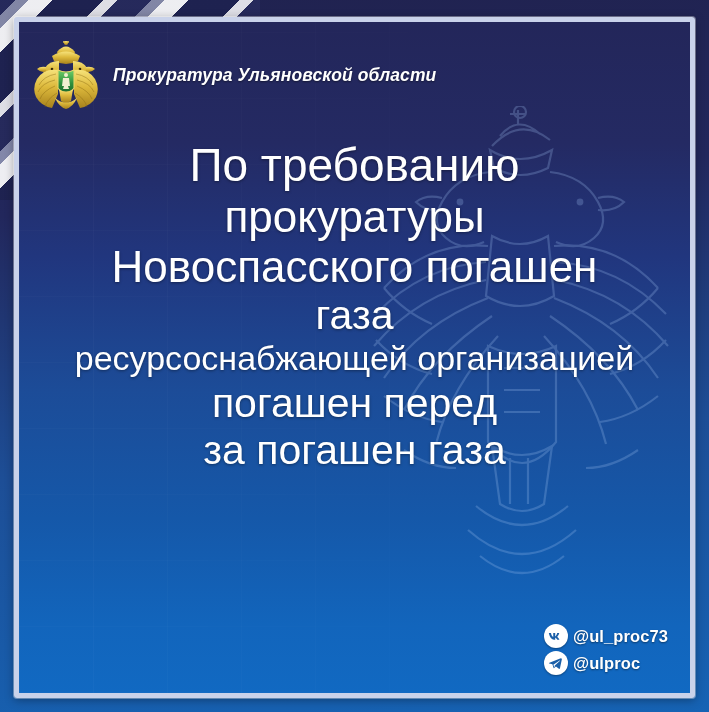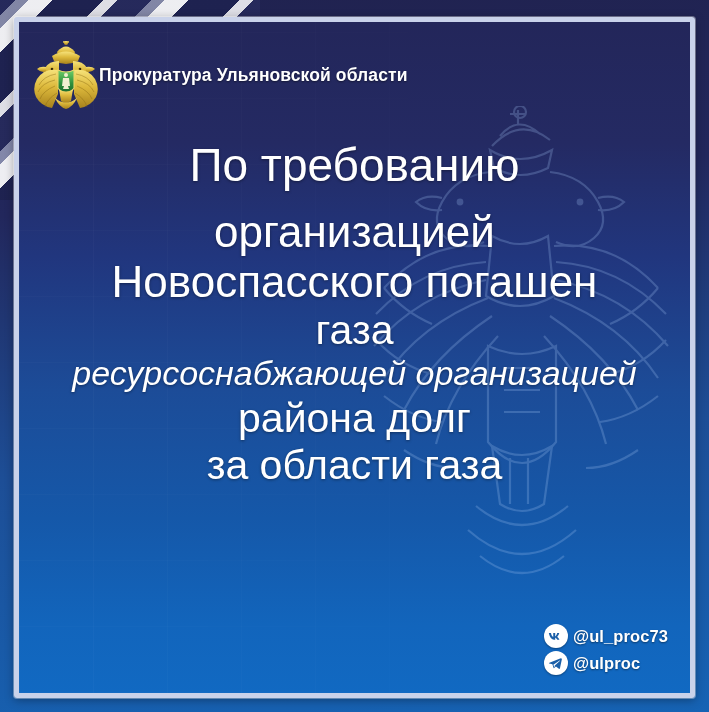--- a/index.html
+++ b/index.html
@@ -91,22 +91,23 @@
 
   
   #header-row {
     position: absolute;
     left: 14px;
     top: 16px;
     right: 14px;
     height: 74px;
     display: flex;
     align-items: center;
-    gap: 0;
+    gap: 14px;
     z-index: 5;
+    font-style: italic;
   }
   #emblem {
     width: 66px;
     height: 70px;
     flex: 0 0 auto;
   }
   #emblem svg { width: 100%; height: 100%; display: block; }
   #org-name {
     color: #ffffff;
     font-size: 17.5px;
@@ -126,24 +127,24 @@
     text-align: center;
     color: #ffffff;
   }
   #headline .ln {
     display: block;
     line-height: 1.10;
     white-space: nowrap;
     text-shadow: 0 1px 3px rgba(0,0,0,0.40);
     font-weight: 400;
   }
-  #headline .ln.s-xl   { font-size: 46px; margin-bottom: 17px; }
+  #headline .ln.s-xl   { font-size: 46px; margin-bottom: 2px; }
   #headline .ln.s-lg   { font-size: 44px; margin-bottom: 2px; }
   #headline .ln.s-md   { font-size: 41px; margin-bottom: 2px; }
-  #headline .ln.s-sm   { font-size: 34px; margin-bottom: 3px; font-style: italic; }
+  #headline .ln.s-sm   { font-size: 34px; margin-bottom: 3px; }
 
   
   #socials {
     position: absolute;
     right: 22px;
     bottom: 18px;
     z-index: 6;
     display: flex;
     flex-direction: column;
     align-items: flex-start;
@@ -276,26 +277,26 @@
 
           <path d="M26 49 q7 5 14 0 l-2 12 q-5 4 -10 0 z" fill="url(#gold)"></path>
           <path d="M22 58 q11 9 22 0 q-4 9 -11 11 q-7 -2 -11 -11 z" fill="url(#gold)"></path>
         </svg>
       </div>
       <div id="org-name">Прокуратура Ульяновской области</div>
     </div>
 
     <div id="headline">
       <span class="ln s-xl">По требованию</span>
-      <span class="ln s-lg">организацией</span>
+      <span class="ln s-lg">прокуратуры</span>
       <span class="ln s-lg">Новоспасского погашен</span>
       <span class="ln s-md">газа</span>
       <span class="ln s-sm">ресурсоснабжающей организацией</span>
-      <span class="ln s-md">района долг</span>
-      <span class="ln s-md">за области газа</span>
+      <span class="ln s-md">погашен перед</span>
+      <span class="ln s-md">за погашен газа</span>
     </div>
 
     <div id="socials">
       <div class="social-row">
         <span class="social-badge">
           <svg width="17" height="17" viewBox="0 0 24 24" xmlns="http://www.w3.org/2000/svg" aria-hidden="true">
             <path fill="#1a5fa8" d="M2.6 7.1h3.1c.2 2.2 1.2 4.3 2.5 5.4.3.3.6.2.6-.3V7.1h2.8v4.2c0 .5.2.6.5.3 1-.9 1.9-2.6 2.3-4.5h2.9c-.4 2-1.5 3.9-2.6 4.9-.3.3-.3.4 0 .7 1.2 1 2.3 2.3 2.9 3.8h-3.1c-.5-1.1-1.4-2.1-2.3-2.8-.3-.2-.6-.1-.6.3v2.5H9.8c-2.9 0-5.8-2.7-7.2-9.4z"></path>
           </svg>
         </span>
         <span class="social-handle">@ul_proc73</span>

